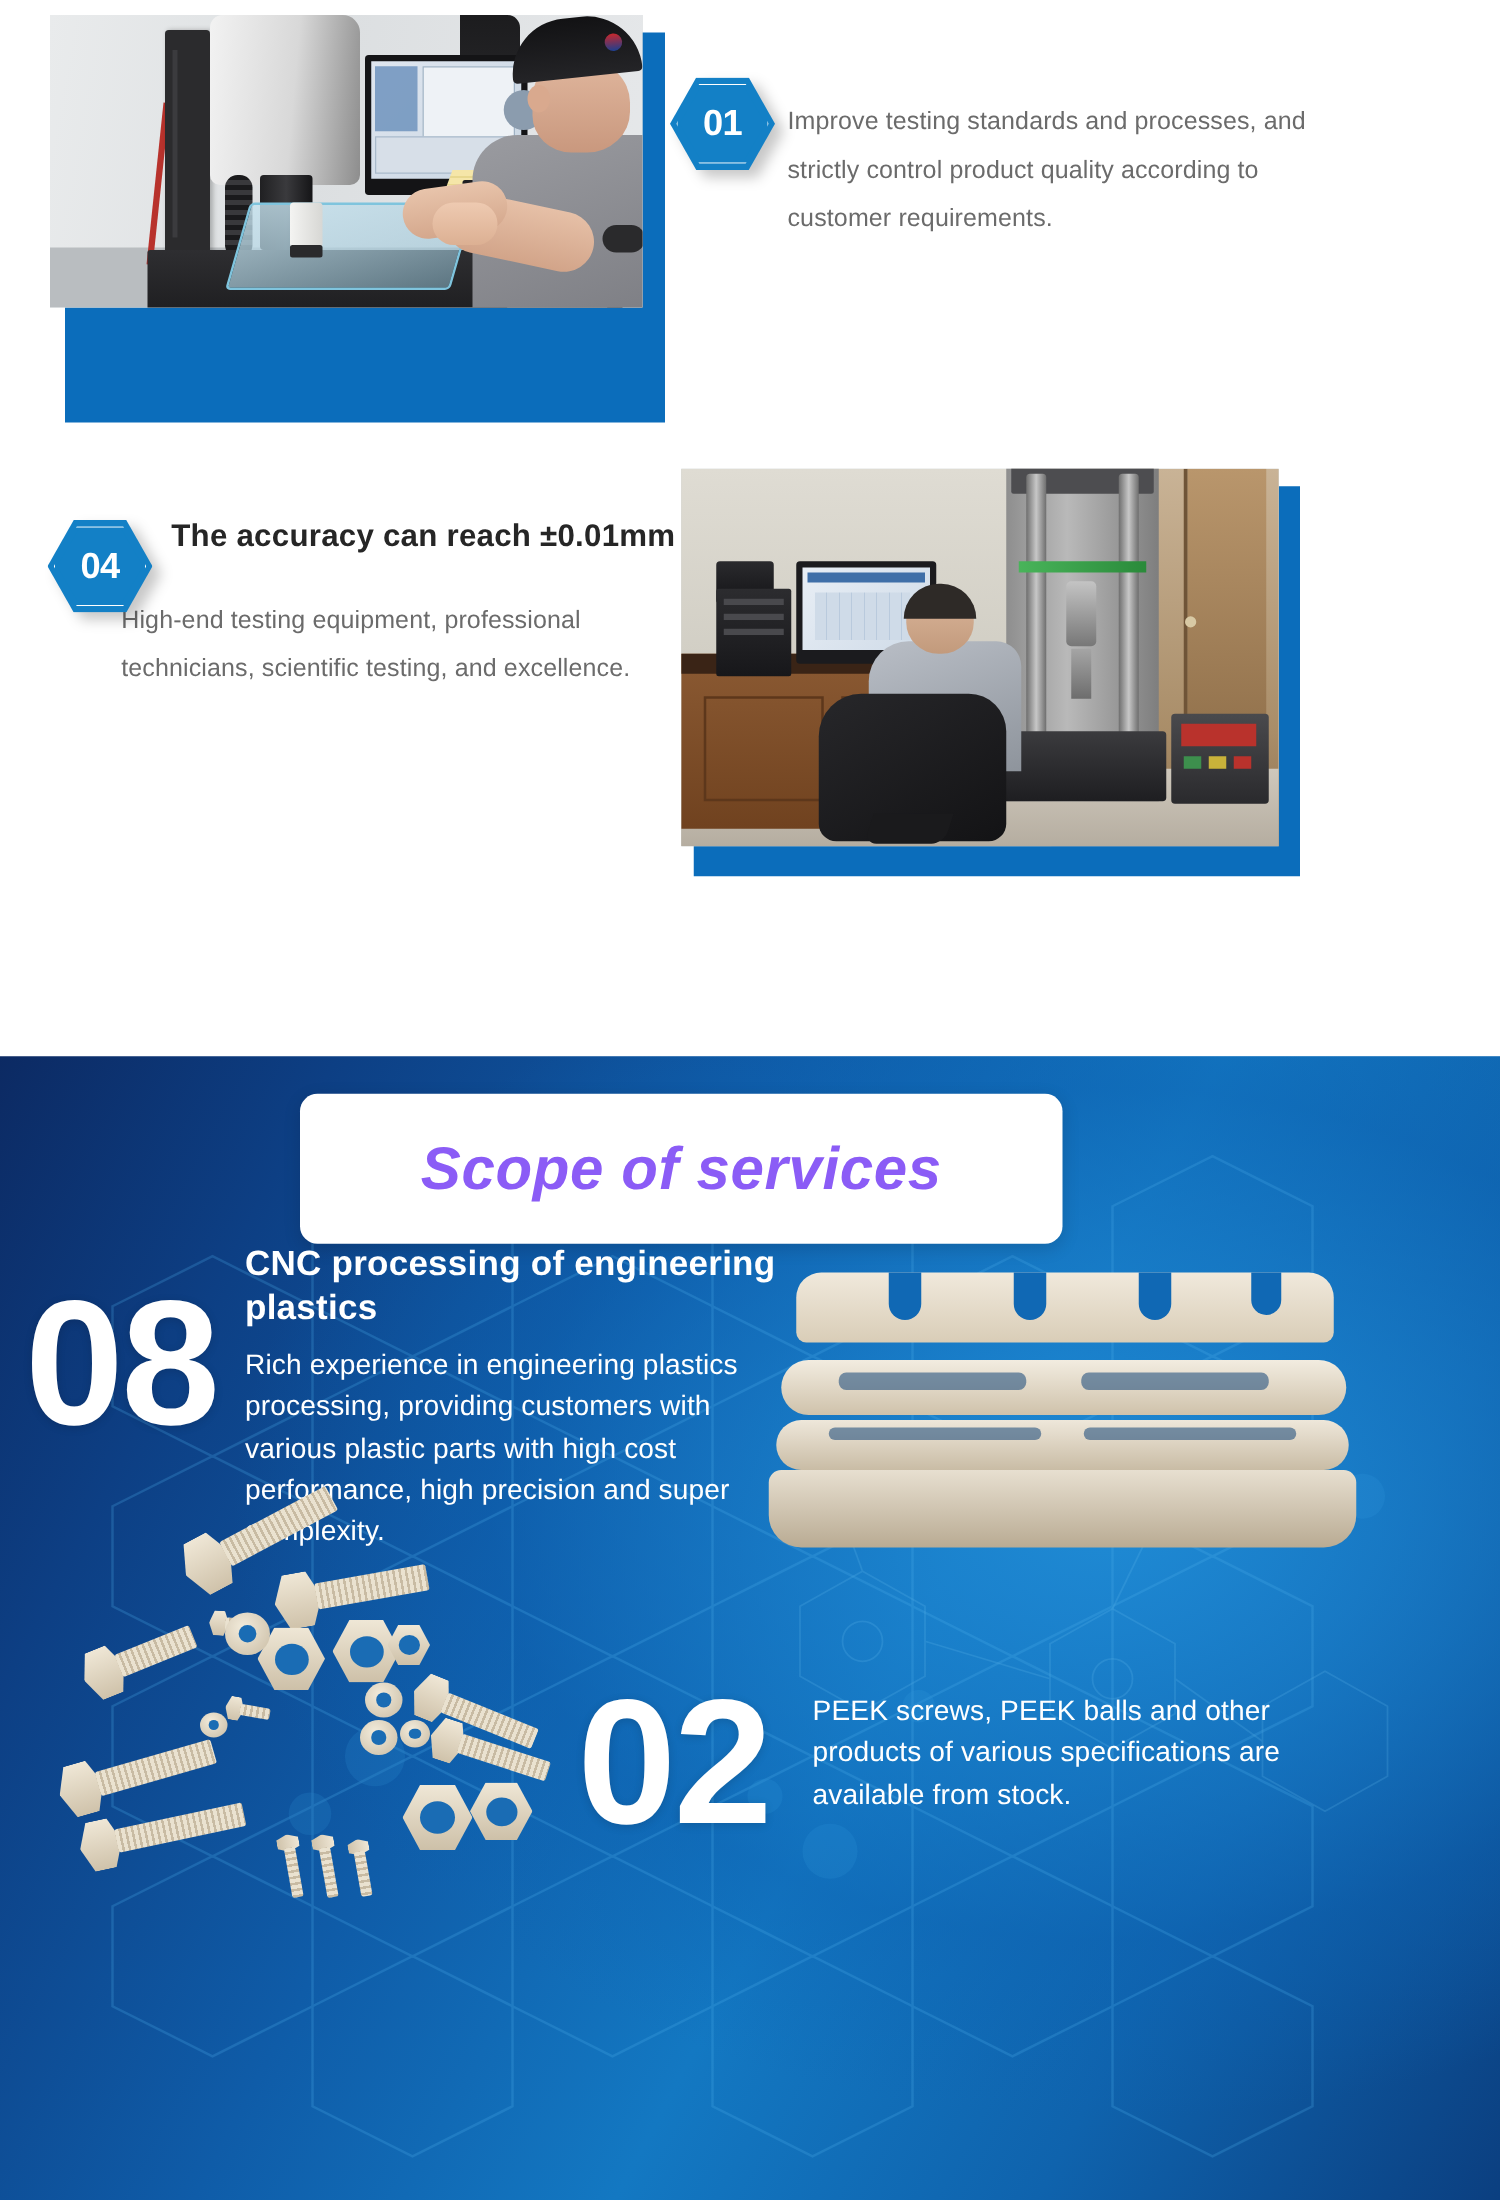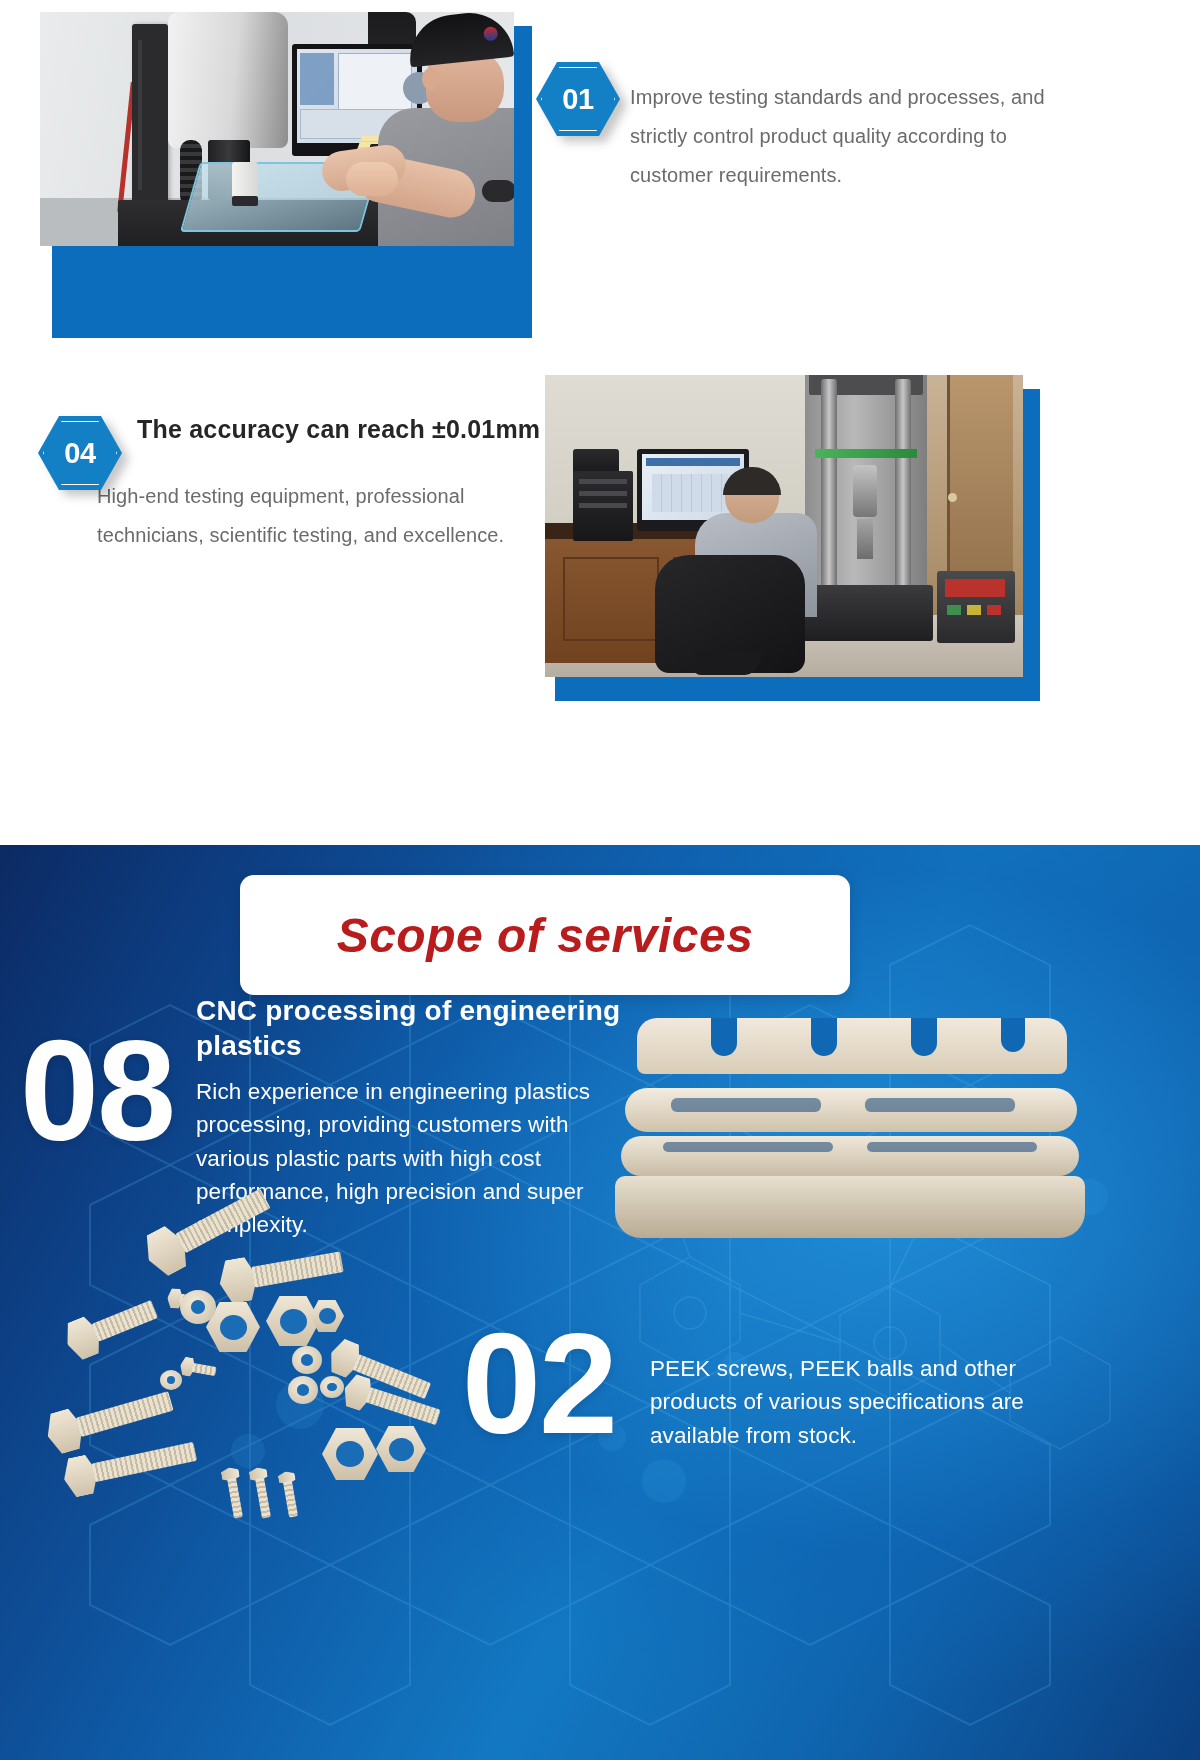--- a/index.html
+++ b/index.html
@@ -236,21 +236,21 @@
   .scope-card {
     position: absolute; left: 240px; top: 30px;
     width: 610px; height: 120px;
     background: #ffffff;
     border-radius: 14px;
     display: flex; align-items: center; justify-content: center;
     box-shadow: 0 4px 14px rgba(0,0,0,0.14);
   }
   .scope-title {
     font-size: 48px; font-style: italic; font-weight: bold;
-    color: #b91c1c; letter-spacing: 0.5px;
+    color: #8b5cf6; letter-spacing: 0.5px;
     font-family: "Liberation Sans", sans-serif;
   }
 
   
   .bignum {
     position: absolute; color: #ffffff; font-weight: bold;
     font-family: "Liberation Sans", sans-serif; line-height: 1;
     text-shadow: 0 2px 8px rgba(0,0,0,0.14);
   }
   #num01 { left: 20px; top: 175px; font-size: 142px; letter-spacing: -2px; }
@@ -500,21 +500,21 @@
       <div class="pp-layer pp-mid"></div>
       <div class="pp-slot" style="left:56px;  top:88px; width:150px; height:14px;"></div>
       <div class="pp-slot" style="left:250px; top:88px; width:150px; height:14px;"></div>
       <div class="pp-layer pp-mid2"></div>
       <div class="pp-slot" style="left:48px;  top:132px; width:170px; height:10px;"></div>
       <div class="pp-slot" style="left:252px; top:132px; width:170px; height:10px;"></div>
       <div class="pp-layer pp-base"></div>
       <div class="pp-slot" style="left:0px; top:222px; width:470px; height:28px; background:transparent;"></div>
     </div>
 
-    <div class="bignum" id="num02" style="left:462px; top:468px;text-align:right;">02</div>
+    <div class="bignum" id="num02" style="left:462px; top:494px;text-align:right;">02</div>
     <div id="item02">
       <div class="item-body">PEEK screws, PEEK balls and other products of various specifications are available from stock.</div>
     </div>
 
     <div class="screws">
       <div class="bolt" style="left:118px; top:0px; transform:rotate(-28deg);">
         <div class="head" style="left:0;   top:0;  width:40px; height:46px;"></div>
         <div class="shaft" style="left:36px; top:12px; width:96px; height:22px;"></div>
       </div>
       <div class="bolt" style="left:196px; top:22px; transform:rotate(-10deg);">

